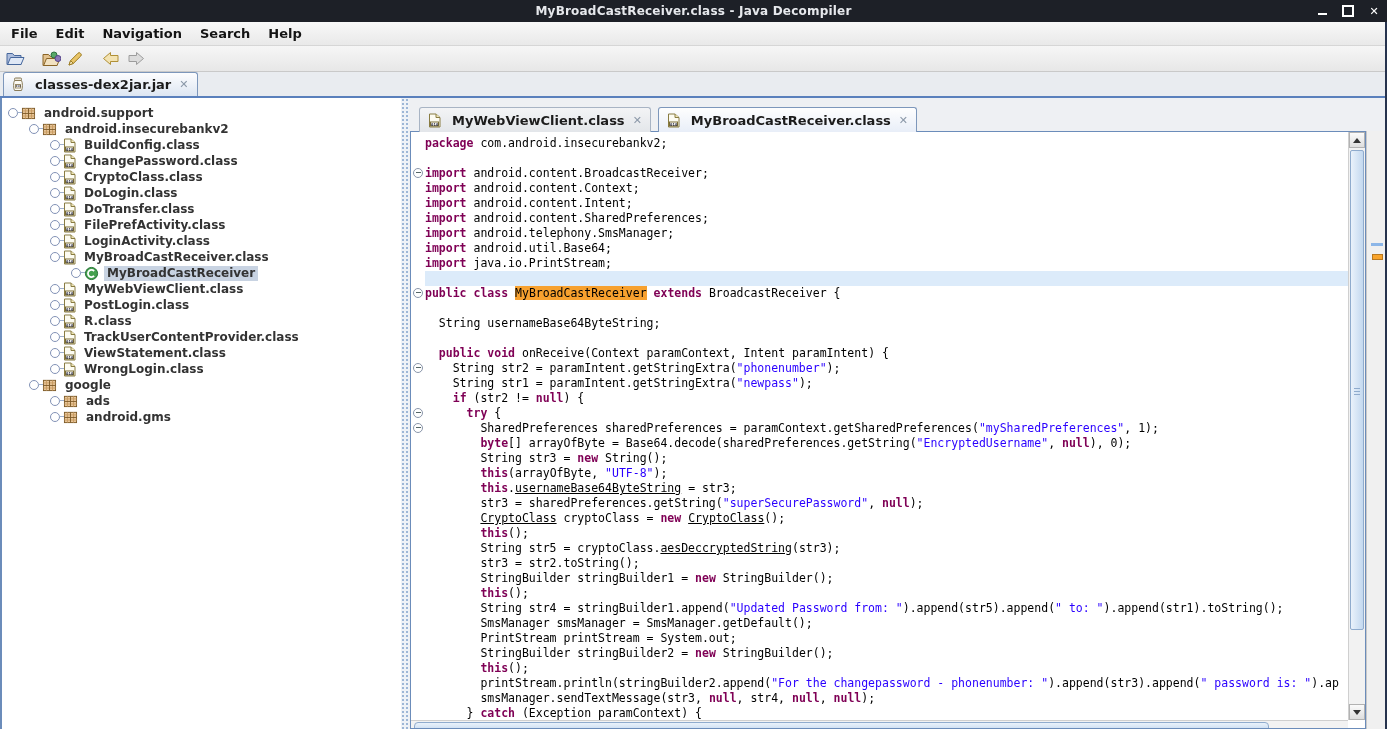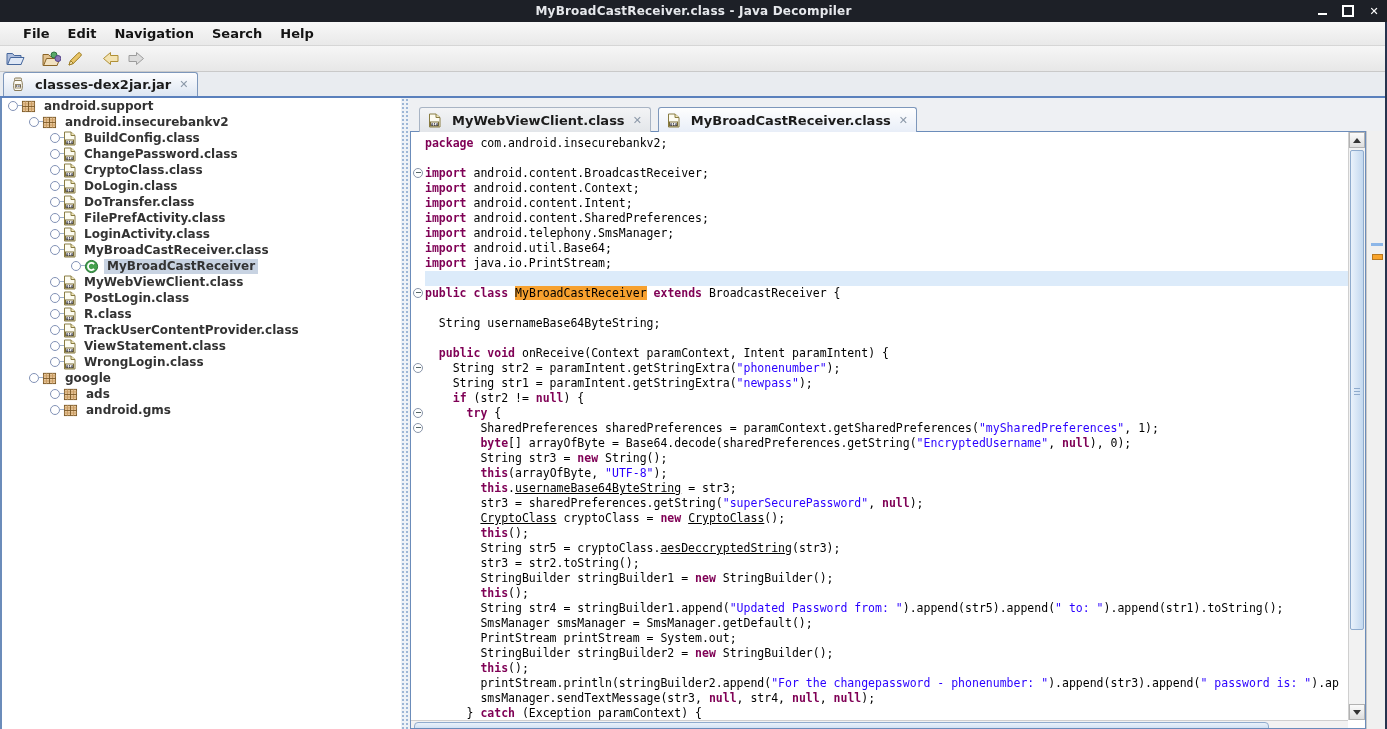--- a/index.html
+++ b/index.html
@@ -10,42 +10,42 @@
             display:flex;align-items:center;justify-content:center;}
   #window-title{color:#e6e8ec;font-size:12px;font-weight:bold;letter-spacing:.2px;}
   #wincontrols{position:absolute;right:6px;top:0;height:22px;display:flex;align-items:center;gap:12px;}
   .wc{width:14px;height:14px;display:flex;align-items:center;justify-content:center;color:#fff;
       font-size:11px;font-weight:bold;cursor:default;}
   .wc-min{width:9px;height:2px;background:#fff;margin-top:6px;}
   .wc-max{width:8px;height:8px;border:2px solid #fff;}
   
   #menubar{position:absolute;left:0;top:22px;width:100%;height:24px;
            background:linear-gradient(#f8f8f8,#e9e9e9);border-bottom:1px solid #d6d6d6;
-           display:flex;align-items:center;padding-left:14px;box-sizing:border-box;}
+           display:flex;align-items:center;padding-left:2px;box-sizing:border-box;}
   .menu-item{padding:0 9px;font-size:13px;font-weight:bold;color:#141414;line-height:23px;}
   
   #toolbar{position:absolute;left:0;top:46px;width:100%;height:26px;
            background:linear-gradient(#f6f6f6,#e7e7e7);border-bottom:1px solid #c9c9c9;
            display:flex;align-items:center;padding-left:3px;box-sizing:border-box;}
   .tbtn{height:22px;min-width:24px;display:flex;align-items:center;justify-content:center;border-radius:2px;}
   .tbtn.gap{margin-left:12px;}
   .tbicon{display:flex;align-items:center;}
   
   #jartabs{position:absolute;left:0;top:72px;width:100%;height:26px;background:#e9ecf0;
            border-bottom:2px solid #5a80bc;display:flex;align-items:flex-end;padding-left:3px;box-sizing:border-box;}
   .jar-tab{display:inline-flex;align-items:center;gap:6px;height:23px;padding:0 8px;
            background:linear-gradient(#fdfdfe,#dde6f2);border:1px solid #7d97bb;border-bottom:none;
            border-radius:3px 3px 0 0;font-size:13px;font-weight:bold;color:#1c1c1c;}
   .tclose{color:#8b98a8;font-size:11px;font-weight:bold;padding-left:2px;}
   
   #main{position:absolute;left:0;top:98px;width:100%;height:631px;background:#fff;}
   #edge-left{position:absolute;left:0;top:98px;bottom:0;width:2px;background:#6b8cba;z-index:5;}
   #edge-right{position:absolute;right:0;top:22px;bottom:0;width:2px;background:#26334e;z-index:6;}
   #treepanel{position:absolute;left:2px;top:0;width:443px;height:100%;background:#ffffff;
-             box-sizing:border-box;overflow:hidden;}
+             padding-top:7px;box-sizing:border-box;overflow:hidden;}
   .trow{height:16px;display:flex;align-items:center;font-size:12px;font-weight:bold;color:#333;white-space:nowrap;}
   .tind{display:inline-block;height:1px;}
   .th{position:relative;width:8px;height:8px;border:1px solid #8292b6;border-radius:50%;
       background:#fff;margin-right:3px;flex:none;}
   .th::after{content:"";position:absolute;left:8px;top:3px;width:5px;height:1px;background:#9fb0cc;}
   .ticon{display:flex;align-items:center;margin-right:5px;flex:none;}
   .tlabel{padding:0 3px;line-height:15px;}
   .trow.sel .tlabel{background:#c8d3e2;}
   #splitter{position:absolute;left:401px;top:0;width:8px;height:100%;background:#eef2f7;
             background-image:radial-gradient(#9db6d6 1px,transparent 1.2px);background-size:4px 4px;}

